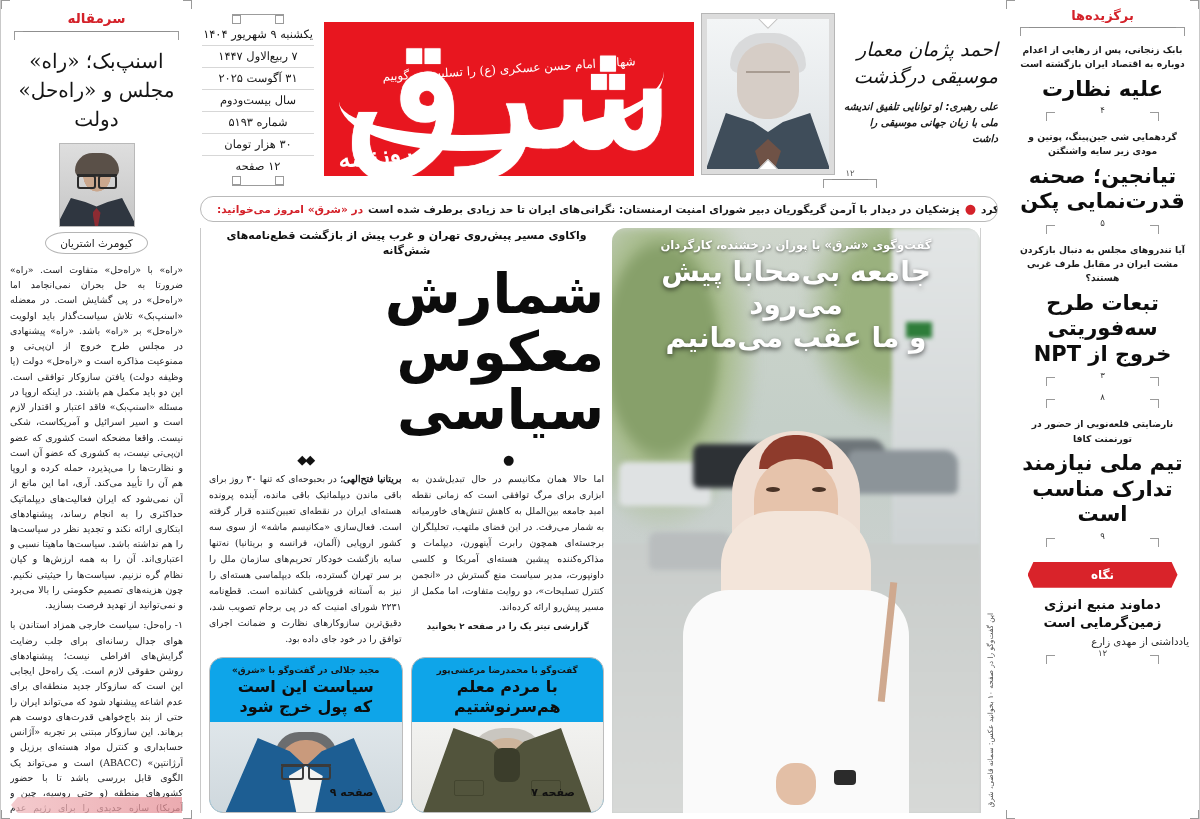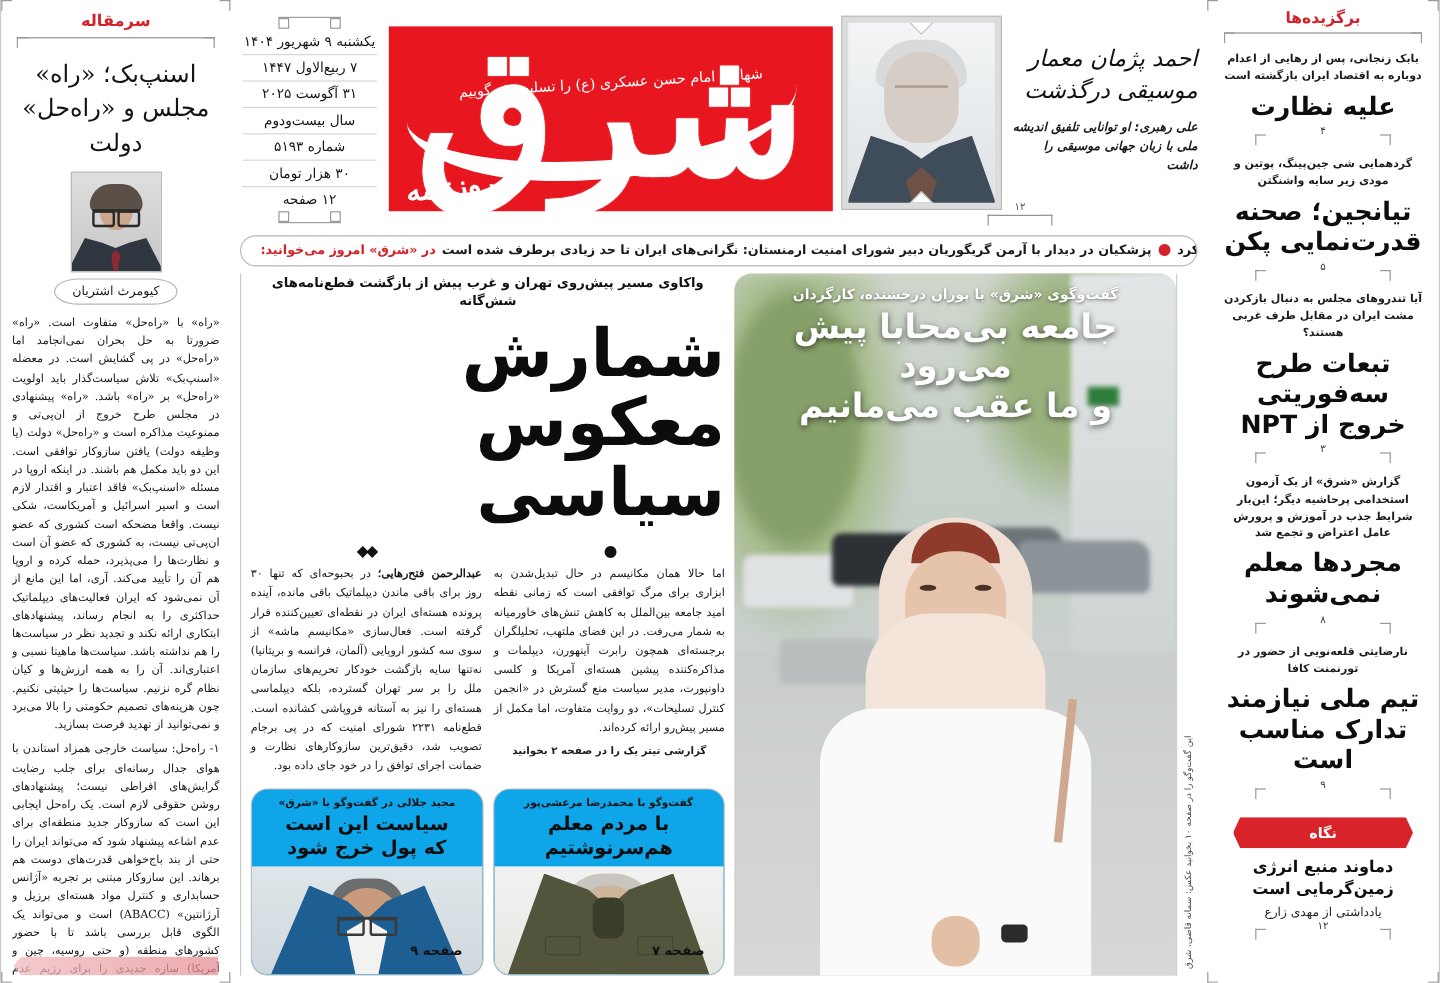--- a/index.html
+++ b/index.html
@@ -286,21 +286,21 @@
 
   
   .promos { display: flex; flex-direction: row-reverse; gap: 8px; margin-top: 10px; flex: 1 1 auto; min-height: 0; }
   .promo {
     flex: 1 1 0; border: 1px solid #bdbdbd; border-radius: 14px;
     position: relative; overflow: hidden; background: #0ea5e9;
     display: flex; flex-direction: column; min-width: 0;
   }
   .promo .pk { text-align: center; font-size: 8.8px; font-weight: bold; color: #141414; padding: 7px 8px 2px 8px; }
   .promo .ph2 { text-align: center; font-size: 16px; line-height: 1.3; font-weight: bold; color: #0d0d0d; padding: 0 6px 4px 6px; }
-  .promo .pagenum { position: absolute; right: 16px; top: 128px; font-size: 11px; font-weight: bold; color: #111; z-index: 3; }
+  .promo .pagenum { position: absolute; right: 28px; top: 128px; font-size: 11px; font-weight: bold; color: #111; z-index: 3; }
   .promo .pimg { flex: 1 1 auto; position: relative; overflow: hidden; }
 
   .pimg.jalali { background: linear-gradient(#dfe6ea, #cfd8dd); }
   .pimg.jalali .jhair { position: absolute; left: 50%; top: 10px; transform: translateX(-50%); width: 62px; height: 30px; border-radius: 32px 32px 8px 8px; background: #6b6d6f; }
   .pimg.jalali .jface { position: absolute; left: 50%; top: 18px; transform: translateX(-50%); width: 54px; height: 64px; border-radius: 26px 26px 24px 24px; background: #c99a7c; }
   .pimg.jalali .jglass { position: absolute; left: 50%; top: 42px; transform: translateX(-50%); width: 50px; height: 11px; border-top: 2px solid #3a3a3a; }
   .pimg.jalali .jglass::before, .pimg.jalali .jglass::after { content:""; position:absolute; top:-1px; width:19px; height:11px; border:2px solid #3a3a3a; border-radius:3px; }
   .pimg.jalali .jglass::before { left: 0; } .pimg.jalali .jglass::after { right: 0; }
   .pimg.jalali .jsuit { position: absolute; bottom: 0; left: 50%; transform: translateX(-50%); width: 160px; height: 74px; background: #1d5e93; clip-path: polygon(0 100%, 20% 0, 40% 18%, 50% 38%, 60% 18%, 80% 0, 100% 100%); }
   .pimg.jalali .jshirt { position: absolute; bottom: 0; left: 50%; transform: translateX(-50%); width: 34px; height: 46px; background: #f2f2f0; clip-path: polygon(50% 0, 100% 22%, 78% 100%, 22% 100%, 0 22%); }
@@ -396,21 +396,21 @@
   .pgsep .brk.l { left: 0; border-right: none; border-bottom: none; }
   .pgsep .brk.r { right: 0; border-left: none; border-bottom: none; }
   .look-badge {
     margin: 6px auto 8px auto; width: 150px; height: 26px;
     background: #d9232a; color: #fff; font-size: 12px; font-weight: bold;
     display: flex; align-items: center; justify-content: center;
     border-radius: 5px;
     clip-path: polygon(4% 0, 96% 0, 100% 50%, 96% 100%, 4% 100%, 0 50%);
   }
   .note-title { text-align: center; font-size: 13.4px; font-weight: bold; color: #0f0f0f; line-height: 1.35; margin-bottom: 4px; }
-  .note-by { text-align: center; font-size: 10.2px; color: #242424; }
+  .note-by { text-align: right; font-size: 10.2px; color: #242424; }
 </style>
 </head>
 <body>
 
 <div class="page">
 
   <aside class="editorial">
     <div class="brk tl"></div>
       <div class="brk tr"></div>
     <div class="ed-kicker">سرمقاله</div>
@@ -500,21 +500,21 @@
     <div class="body-grid">
 
       <section class="lead-col">
         <div class="lead-kicker">واکاوی مسیر پیش‌روی تهران و غرب پیش از بازگشت قطع‌نامه‌های شش‌گانه</div>
         <h1 class="lead-head">شمارش معکوس سیاسی</h1>
 
         <div class="lead-cols">
           <div>
             <div class="ornament">◆◆</div>
             <div class="lead-text">
-              <span class="byline">عبدالرحمن فتح‌رهایی؛</span>
+              <span class="byline">بریتانیا فتح‌الهی؛</span>
               <span>در بحبوحه‌ای که تنها ۳۰ روز برای باقی ماندن دیپلماتیک باقی مانده، آینده پرونده هسته‌ای ایران در نقطه‌ای تعیین‌کننده قرار گرفته است. فعال‌سازی «مکانیسم ماشه» از سوی سه کشور اروپایی (آلمان، فرانسه و بریتانیا) نه‌تنها سایه بازگشت خودکار تحریم‌های سازمان ملل را بر سر تهران گسترده، بلکه دیپلماسی هسته‌ای را نیز به آستانه فروپاشی کشانده است. قطع‌نامه ۲۲۳۱ شورای امنیت که در پی برجام تصویب شد، دقیق‌ترین سازوکارهای نظارت و ضمانت اجرای توافق را در خود جای داده بود.</span>
             </div>
           </div>
           <div>
             <div class="ornament">●</div>
             <div class="lead-text">اما حالا همان مکانیسم در حال تبدیل‌شدن به ابزاری برای مرگ توافقی است که زمانی نقطه امید جامعه بین‌الملل به کاهش تنش‌های خاورمیانه به شمار می‌رفت. در این فضای ملتهب، تحلیلگران برجسته‌ای همچون رابرت آینهورن، دیپلمات و مذاکره‌کننده پیشین هسته‌ای آمریکا و کلسی داونپورت، مدیر سیاست منع گسترش در «انجمن کنترل تسلیحات»، دو روایت متفاوت، اما مکمل از مسیر پیش‌رو ارائه کرده‌اند.</div>
             <div class="lead-more">گزارشی تیتر یک را در صفحه ۲ بخوانید</div>
           </div>
         </div>
 
@@ -631,24 +631,20 @@
     <div class="pick">
       <div class="pdeck">آیا تندروهای مجلس به دنبال بازکردن مشت ایران در مقابل طرف غربی هستند؟</div>
       <div class="ptitle">تبعات طرح سه‌فوریتی خروج از NPT</div>
     </div>
     <div class="pgsep">
       <span>۳</span>
       <div class="brk l"></div>
         <div class="brk r"></div>
     </div>
 
-    <div class="pick">
-      <div class="pdeck">گزارش «شرق» از یک آزمون استخدامی پرحاشیه دیگر؛ این‌بار شرایط جذب در آموزش و پرورش عامل اعتراض و تجمع شد</div>
-      <div class="ptitle">مجردها معلم نمی‌شوند</div>
-    </div>
     <div class="pgsep">
       <span>۸</span>
       <div class="brk l"></div>
         <div class="brk r"></div>
     </div>
 
     <div class="pick">
       <div class="pdeck">نارضایتی قلعه‌نویی از حضور در تورنمنت کافا</div>
       <div class="ptitle">تیم ملی نیازمند تدارک مناسب است</div>
     </div>

